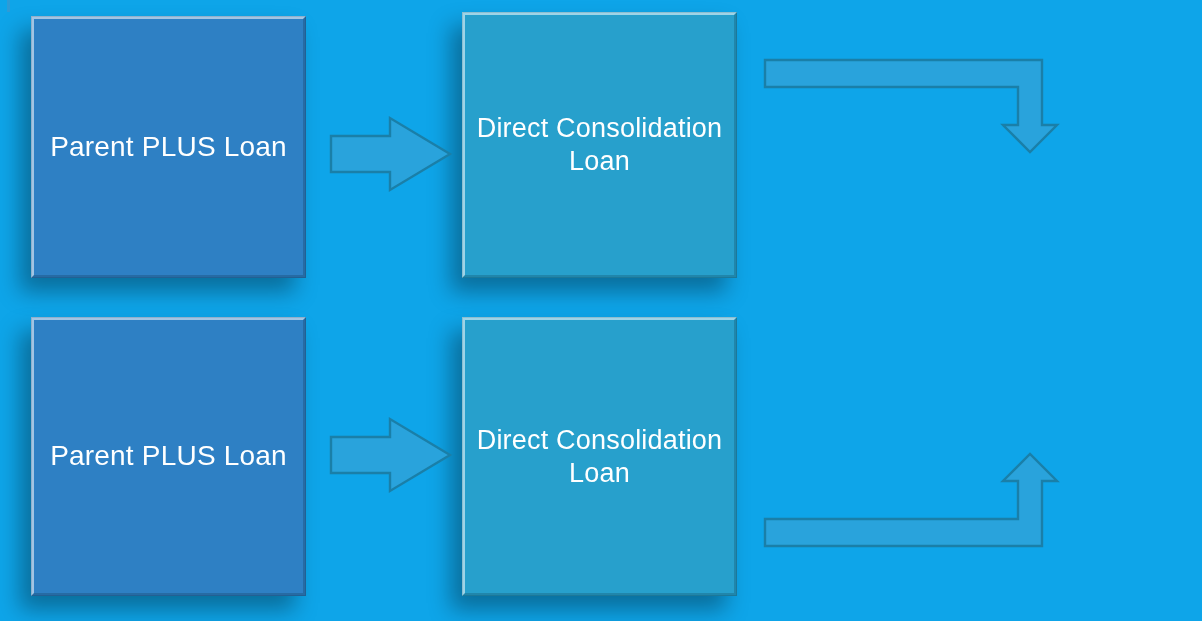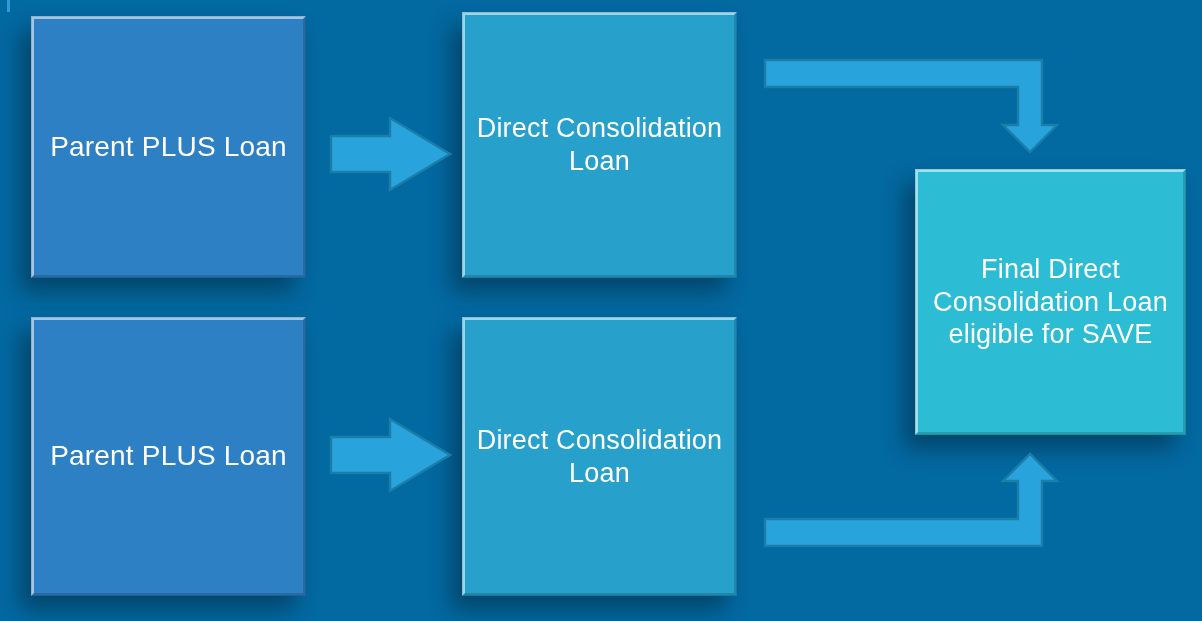--- a/index.html
+++ b/index.html
@@ -8,21 +8,21 @@
     padding: 0;
     background: #ffffff;
   }
   body {
     font-family: "Liberation Sans", sans-serif;
   }
   #canvas {
     position: relative;
     width: 1202px;
     height: 621px;
-    background: #0369a1;
+    background: #0ea5e9;
     overflow: hidden;
   }
 
   
   .corner-tick {
     position: absolute;
     left: 7px;
     top: 0px;
     width: 3px;
     height: 12px;
@@ -129,23 +129,20 @@
   </div>
 
   <div class="node" id="node-plus-bottom">
     <span class="node-label">Parent PLUS Loan</span>
   </div>
 
   <div class="node" id="node-dcl-bottom">
     <span class="node-label">Direct Consolidation Loan</span>
   </div>
 
-  <div class="node" id="node-final">
-    <span class="node-label">Final Direct Consolidation Loan eligible for SAVE</span>
-  </div>
 
   <svg id="arrow-layer" viewBox="0 0 1202 621">
 
     <g>
       <polygon class="arrow-shape" points="331,136 390,136 390,118 450,154 390,190 390,172 331,172"></polygon>
     </g>
 
     <g>
       <polygon class="arrow-shape" points="331,437 390,437 390,419 450,455 390,491 390,473 331,473"></polygon>
     </g>

